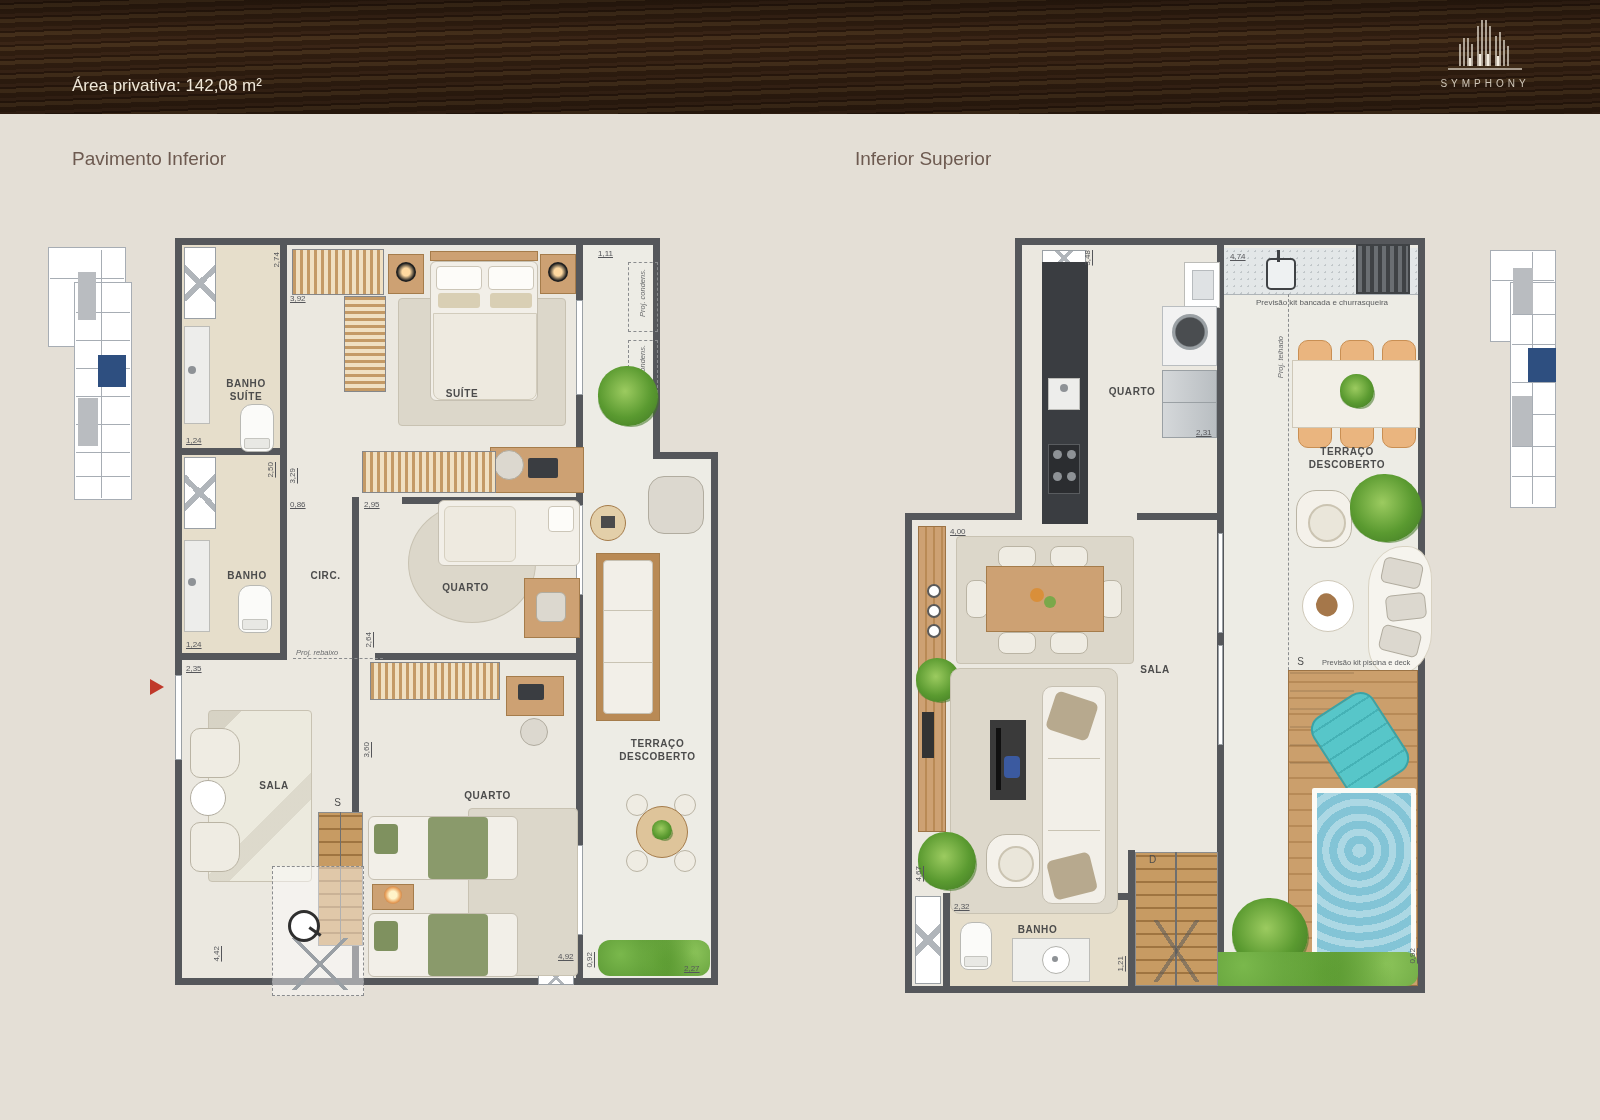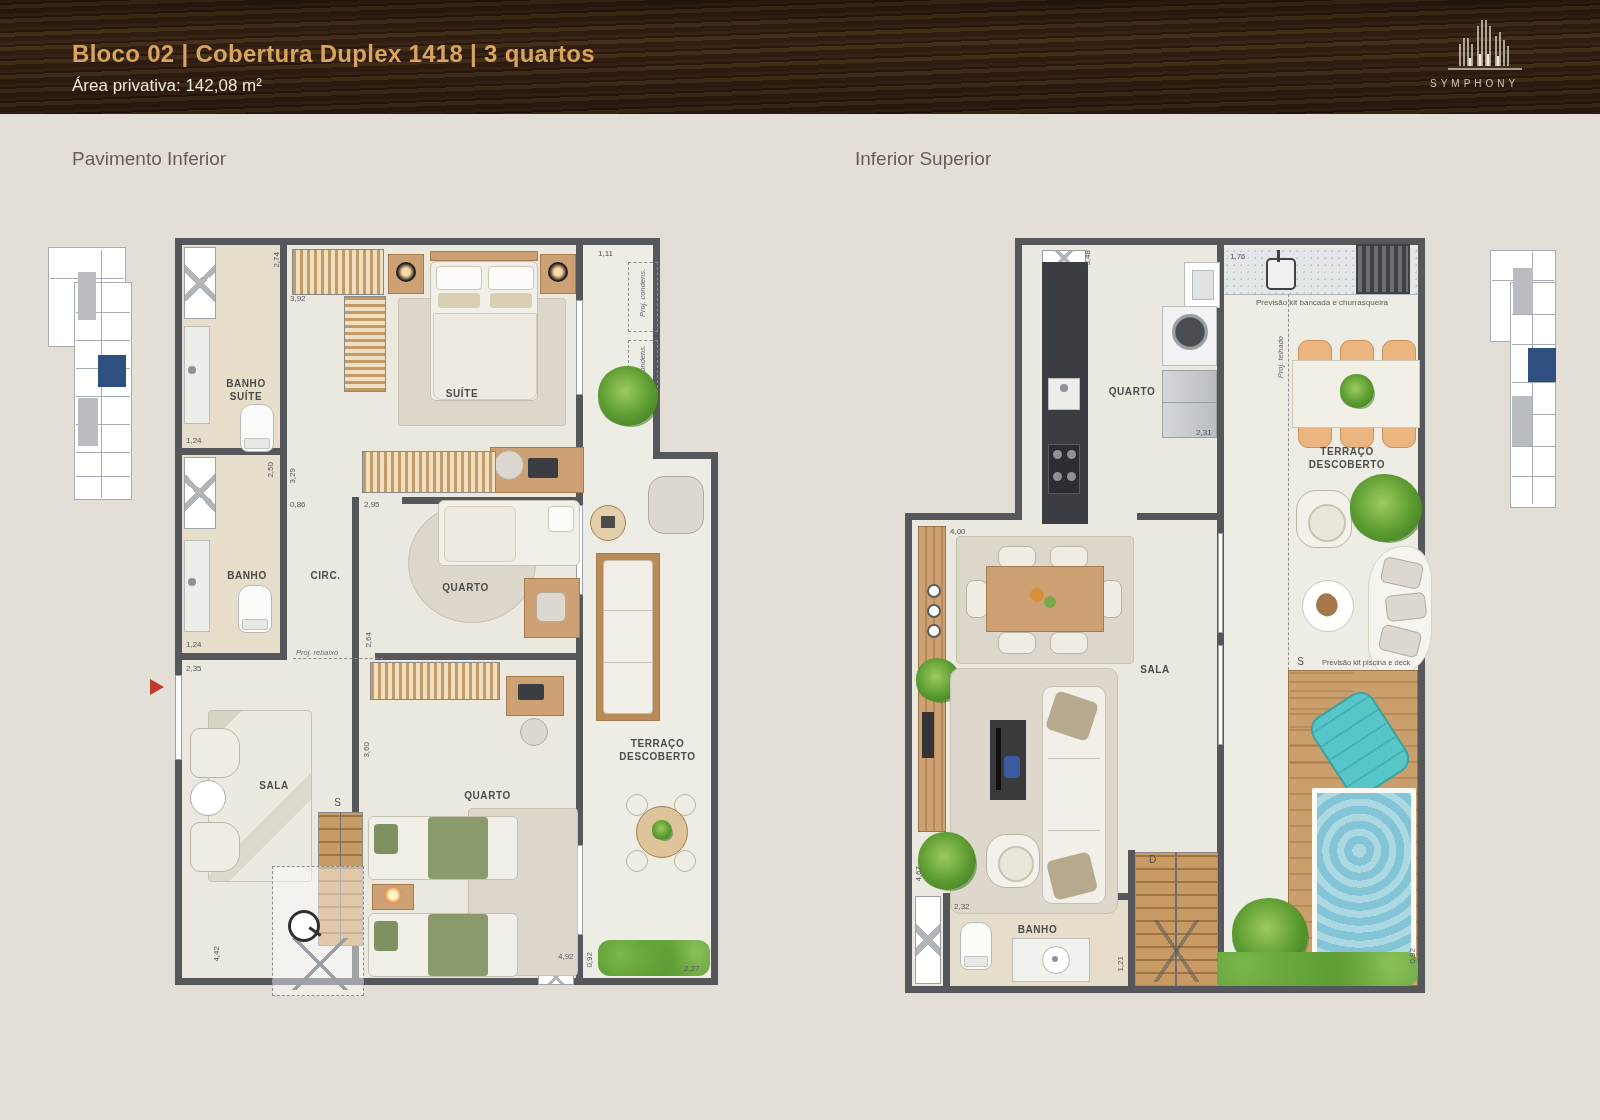--- a/index.html
+++ b/index.html
@@ -6,34 +6,34 @@
   #canvas{position:relative;width:1600px;height:1120px;background:#e4dfd6;overflow:hidden;
           font-family:"Liberation Sans",sans-serif;}
   
   #hdr{position:absolute;left:0;top:0;width:1600px;height:114px;
        background-color:#34200f;
        background-image:
          linear-gradient(180deg,rgba(0,0,0,.30),rgba(0,0,0,0) 35%,rgba(0,0,0,.25)),
          repeating-linear-gradient(178deg,#3b2516 0 3px,#2b190d 3px 5px,#46301b 5px 9px,#311e10 9px 14px);}
   .hdr-title{position:absolute;left:72px;top:40px;font-size:24px;font-weight:700;color:#d8a45e;letter-spacing:.3px;}
   .hdr-sub{position:absolute;left:72px;top:76px;font-size:17px;color:#efe7d8;}
-  #logo{position:absolute;left:1430px;top:14px;width:110px;height:86px;text-align:left;}
+  #logo{position:absolute;left:1430px;top:14px;width:110px;height:86px;text-align:center;}
   #logo .brand{position:absolute;left:0;top:64px;width:110px;font-size:10px;letter-spacing:4px;color:#cfc6b8;}
   
   .sec{position:absolute;font-size:19px;color:#6d5a50;}
   
   .g{position:absolute;left:0;top:0;}
   .abs{position:absolute;}
   .w{position:absolute;background:#55575b;}
   .floor{position:absolute;background:#ebe8e0;}
   .floorb{position:absolute;background:#e6decb;}
   .floort{position:absolute;background:#edece5;}
   .lbl{position:absolute;font-size:10px;font-weight:700;color:#4c4c4c;letter-spacing:.6px;
        text-align:center;white-space:pre-line;line-height:1.25;}
-  .dim{position:absolute;font-size:8px;color:#55565a;white-space:nowrap;}
+  .dim{position:absolute;font-size:8px;color:#55565a;white-space:nowrap;text-decoration:underline;}
   .dim.v{writing-mode:vertical-rl;transform:rotate(180deg);}
   .ann{position:absolute;font-size:7.5px;font-style:italic;color:#6a6c6e;white-space:nowrap;}
   .ann.v{writing-mode:vertical-rl;transform:rotate(180deg);}
   .annb{position:absolute;font-size:8px;color:#5a5c5e;white-space:nowrap;}
   .wood{position:absolute;background:#cda173;border:1px solid #a57c4b;box-sizing:border-box;}
   .hatch{position:absolute;border:1px solid #85878a;box-sizing:border-box;
          background:repeating-linear-gradient(90deg,#c49a66 0 3px,#f0e0c2 3px 7px);}
   .hatchv{position:absolute;border:1px solid #85878a;box-sizing:border-box;
          background:repeating-linear-gradient(0deg,#c49a66 0 3px,#f0e0c2 3px 7px);}
   .stairs{position:absolute;border:1px solid #8a8c8e;box-sizing:border-box;
@@ -71,21 +71,20 @@
   .keygray{position:absolute;background:#b9bcc0;}
   .keyblue{position:absolute;background:#2e4f80;}
   .arrow{position:absolute;width:0;height:0;border-top:8px solid transparent;border-bottom:8px solid transparent;border-left:14px solid #c0392b;}
 </style>
 </head>
 <body>
 
 <div id="canvas">
 
   <div id="hdr">
-    <div class="hdr-title">Bloco 02 | Cobertura Duplex 1418 | 3 quartos</div>
     <div class="hdr-sub">Área privativa: 142,08 m²</div>
     <div id="logo">
       <svg width="110" height="62" viewBox="0 0 110 62">
         <g stroke="#cfc6b8" stroke-width="1.6">
           <line x1="30" y1="30" x2="30" y2="52"></line>
             <line x1="34" y1="24" x2="34" y2="52"></line>
           <line x1="38" y1="24" x2="38" y2="52"></line>
             <line x1="42" y1="30" x2="42" y2="52"></line>
           <line x1="48" y1="12" x2="48" y2="52"></line>
             <line x1="52" y1="6" x2="52" y2="52"></line>
@@ -416,21 +415,21 @@
     <div class="lbl" style="left:1092px;top:386px;width:80px">QUARTO</div>
     <div class="lbl" style="left:1125px;top:664px;width:60px">SALA</div>
     <div class="lbl" style="left:1000px;top:924px;width:75px">BANHO</div>
     <div class="lbl" style="left:1282px;top:446px;width:130px">TERRAÇO
 DESCOBERTO</div>
     <div class="lbl" style="left:1145px;top:854px;width:16px;font-weight:400">D</div>
     <div class="lbl" style="left:1294px;top:656px;width:14px;font-weight:400">S</div>
     <div class="annb" style="left:1322px;top:658px;font-size:7.5px">Previsão kit piscina e deck</div>
 
     <div class="dim v" style="left:1083px;top:250px">3,48</div>
-    <div class="dim" style="left:1230px;top:252px">1,76</div>
+    <div class="dim" style="left:1230px;top:252px">4,74</div>
     <div class="dim" style="left:1196px;top:428px">2,31</div>
     <div class="dim" style="left:950px;top:527px">4,00</div>
     <div class="dim v" style="left:914px;top:866px">4,67</div>
     <div class="dim" style="left:954px;top:902px">2,32</div>
     <div class="dim v" style="left:1116px;top:956px">1,21</div>
     <div class="dim v" style="left:1408px;top:948px">0,92</div>
   </div>
 
 </div>
 

